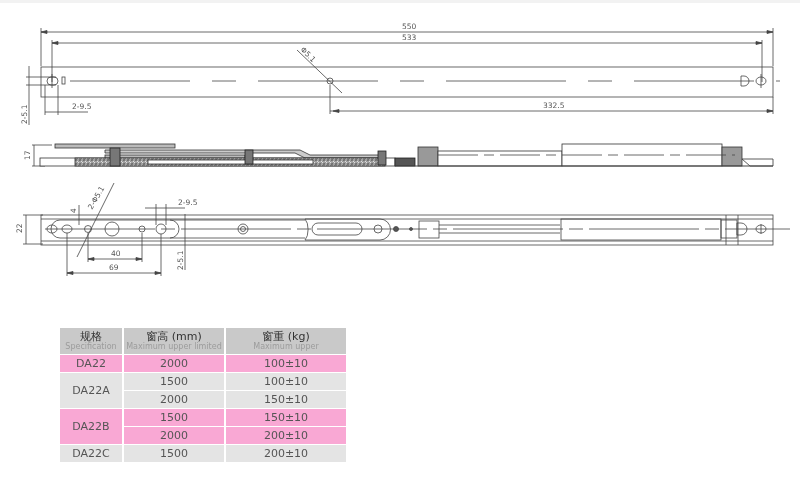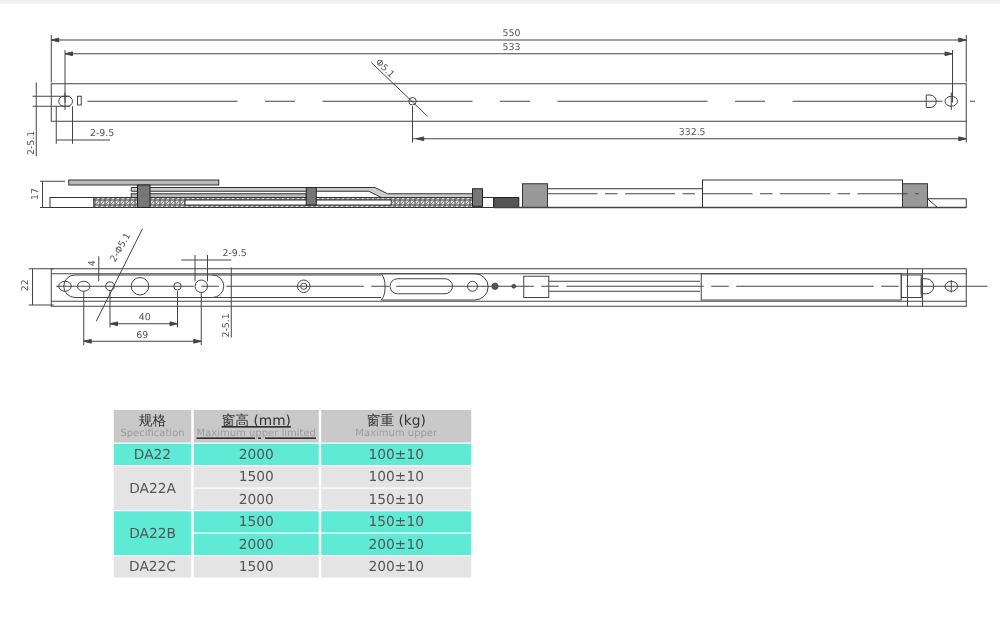--- a/index.html
+++ b/index.html
@@ -1,26 +1,26 @@
 <!DOCTYPE html>
 <html><head>
 <meta charset="utf-8">
 <style>
   html, body { margin:0; padding:0; background:#ffffff; }
   body { width:800px; height:502px; position:relative; overflow:hidden; font-family:"Liberation Sans", sans-serif; }
   .topbar { position:absolute; left:0; top:0; width:800px; height:3px; background:#f2f2f2; }
   svg.drawing { position:absolute; left:0; top:0; }
   .dim-text { font-family:"DejaVu Sans", sans-serif; font-size:7.5px; fill:#555; }
-  table.spec { position:absolute; left:58px; top:327px; border-collapse:separate; border-spacing:2px 1px; font-family:"DejaVu Sans", sans-serif;margin-left:31px; }
+  table.spec { position:absolute; left:58px; top:327px; border-collapse:separate; border-spacing:2px 1px; font-family:"DejaVu Sans", sans-serif; }
   table.spec th { background:#c9c9c9; height:26px; padding:0; text-align:center; vertical-align:middle; line-height:1.05; }
   table.spec th .cn { display:block; font-size:11px; color:#333; font-weight:normal; }
   table.spec th .en { display:block; font-size:8px; color:#9c9c9c; font-weight:normal; }
-  table.spec td { background:#5eead4; height:17px; padding:0; text-align:center; font-size:11px; color:#555; }
+  table.spec td { background:#f9a8d4; height:17px; padding:0; text-align:center; font-size:11px; color:#555; }
   table.spec td.alt { background:#e4e4e4; }
-  .c1 { width:62px; } .c2 { width:100px;text-decoration:underline; } .c3 { width:120px; }
+  .c1 { width:62px; } .c2 { width:100px; } .c3 { width:120px; }
 </style>
 </head>
 <body>
 
 <div class="topbar"></div>
 
 <svg class="drawing" width="800" height="320" viewBox="0 0 800 320" stroke="#444" fill="none" stroke-width="0.8">
 
   <g>
 

